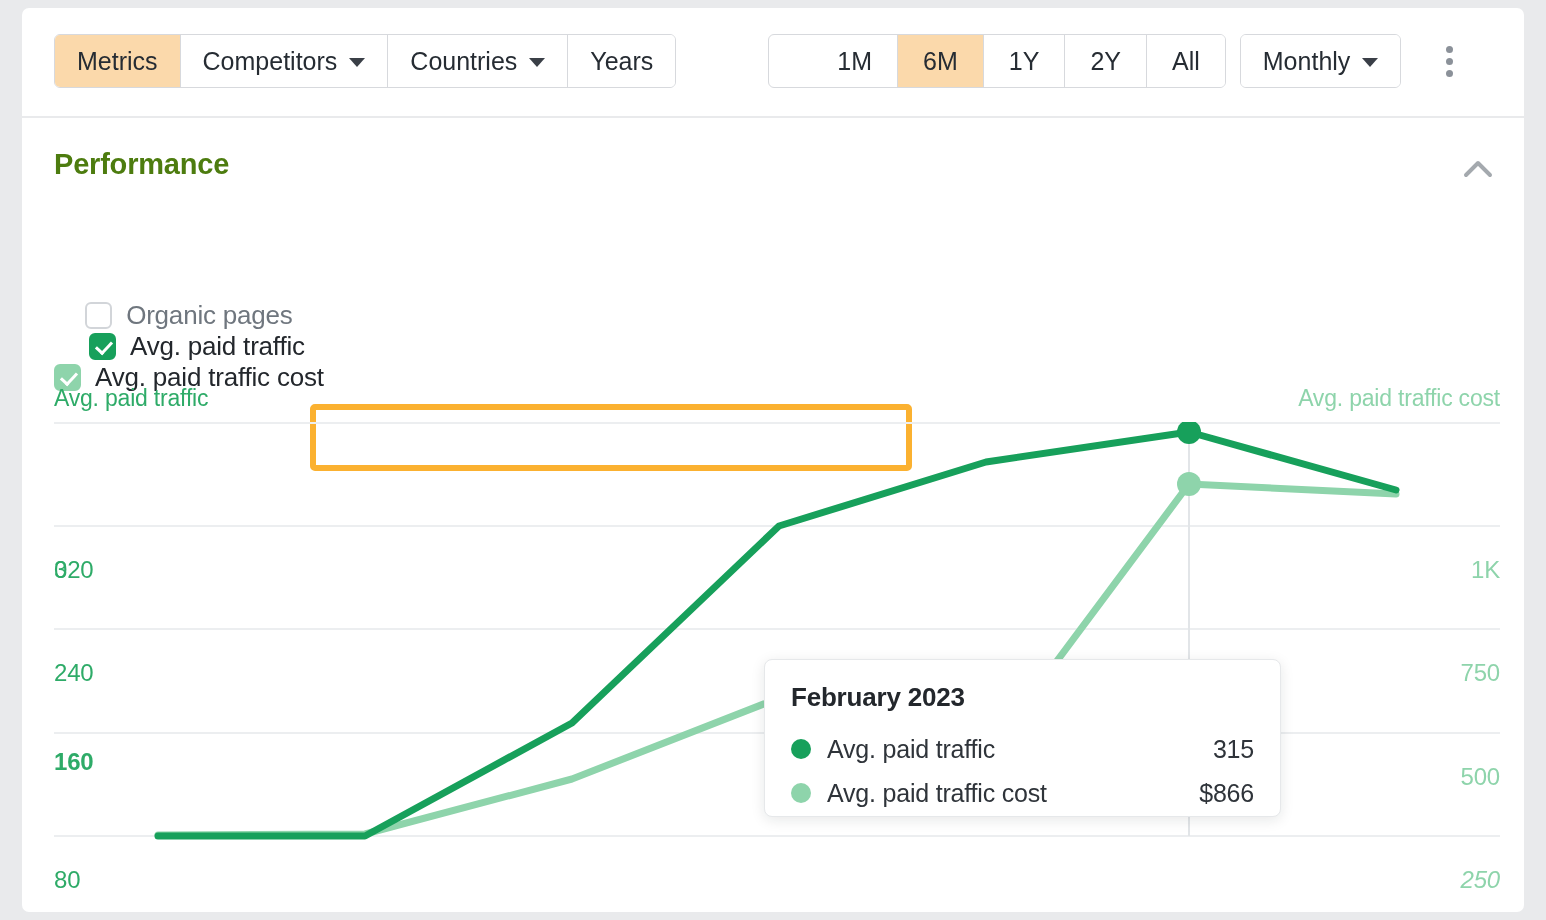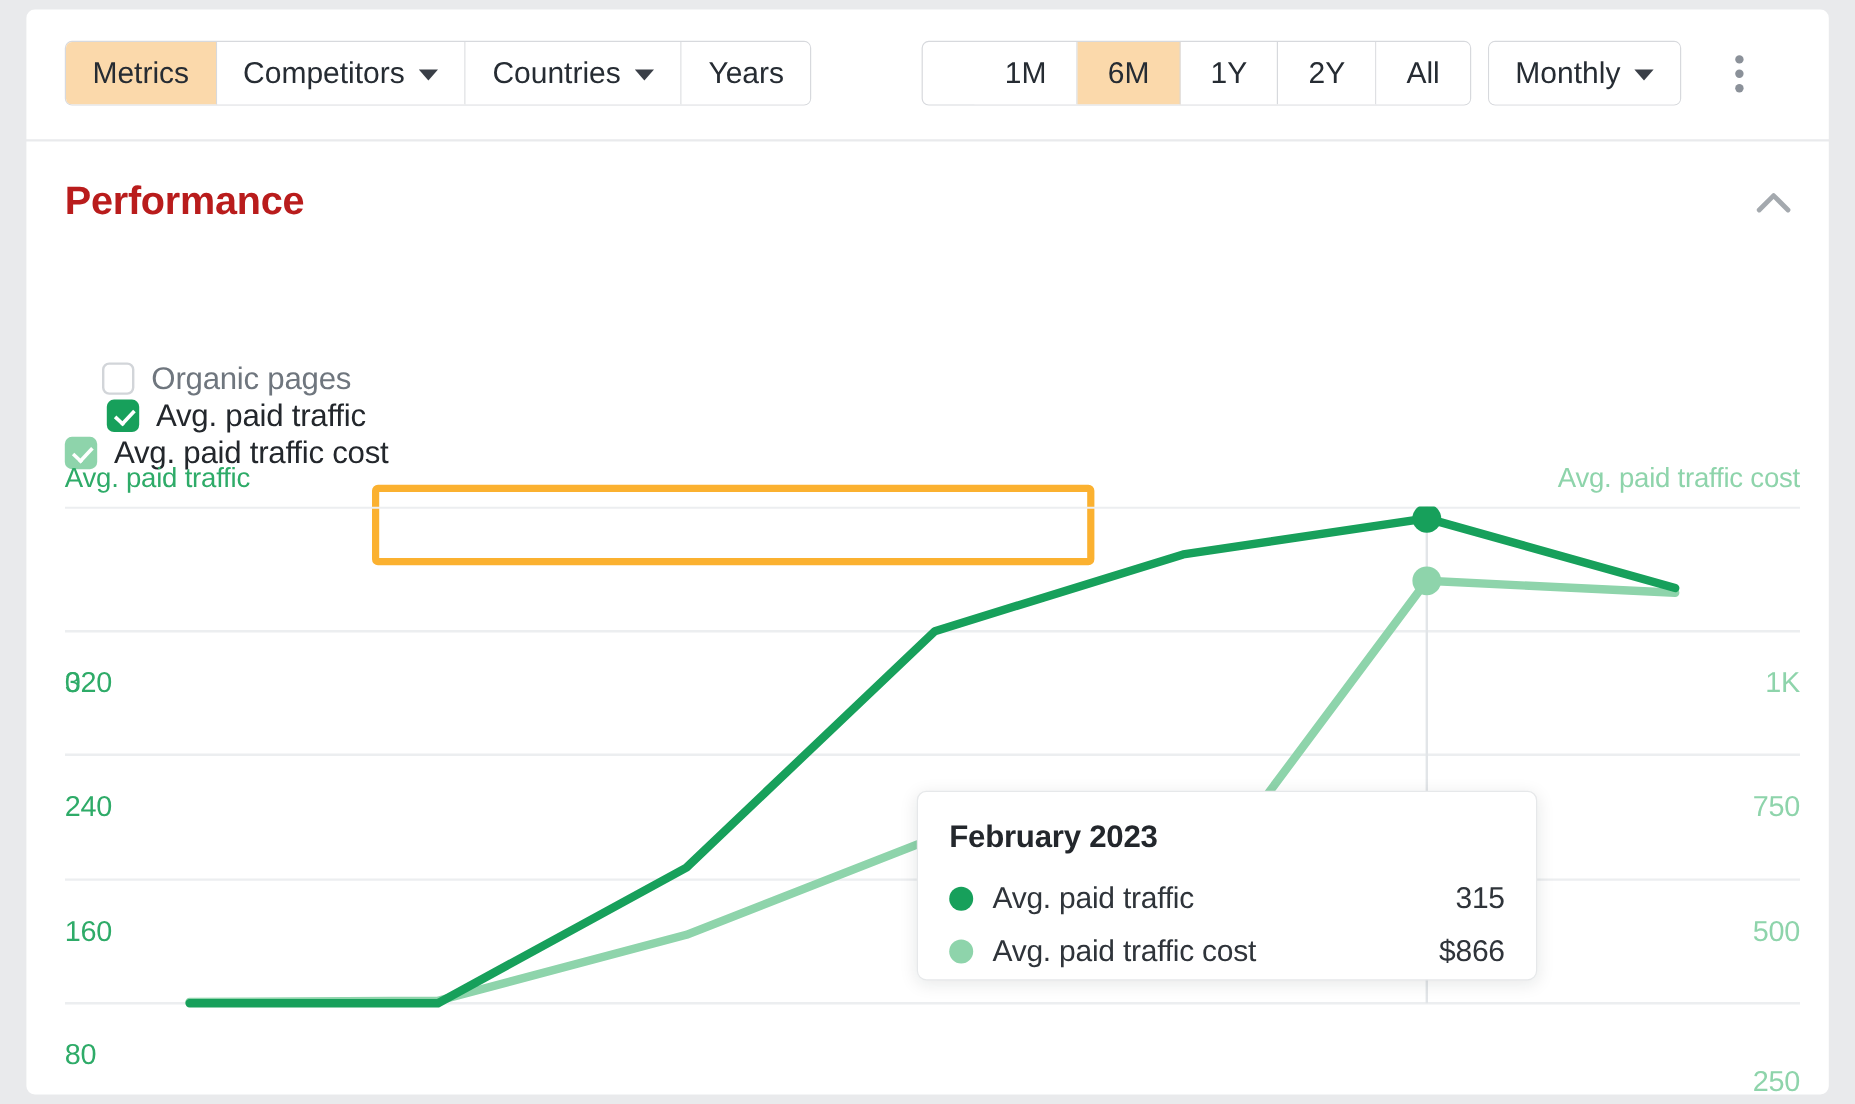--- a/index.html
+++ b/index.html
@@ -110,23 +110,23 @@
     height: 794px;
     background: #ffffff;
     border-radius: 0 0 7px 7px;
     box-sizing: border-box;
   }
 
   .panel-title {
     position: absolute;
     left: 32px;
     top: 30px;
-    font-size: 33px;
+    font-size: 29px;
     font-weight: bold;
-    color: #b91c1c;
+    color: #4d7c0f;
     letter-spacing: -0.2px;
   }
   .collapse-chevron {
     position: absolute;
     right: 24px;
     top: 34px;
     width: 44px;
     height: 34px;
     cursor: pointer;
   }
@@ -368,28 +368,28 @@
 
     <div class="highlight-box"></div>
 
     <div class="chart-area">
 
       <div class="axis-title left">Avg. paid traffic</div>
       <div class="axis-title right">Avg. paid traffic cost</div>
 
       <div class="ytick left" style="top:188px;">0</div>
       <div class="ytick left" style="top:498px;">80</div>
-      <div class="ytick left" style="top:395px;">160</div>
+      <div class="ytick left" style="top:380px;font-weight:bold;">160</div>
       <div class="ytick left" style="top:291px;">240</div>
       <div class="ytick left" style="top:188px;">320</div>
 
       <div class="ytick right" style="top:188px;">1K</div>
       <div class="ytick right" style="top:291px;">750</div>
       <div class="ytick right" style="top:395px;">500</div>
-      <div class="ytick right" style="top:520px;">250</div>
+      <div class="ytick right" style="top:498px;font-style:italic;">250</div>
 
       <div class="plot">
         <svg width="1446" height="425" viewBox="0 0 1446 425">
 
           <g>
             <line x1="0" y1="1" x2="1446" y2="1" stroke="#eceef0" stroke-width="2"></line>
             <line x1="0" y1="104" x2="1446" y2="104" stroke="#eceef0" stroke-width="2"></line>
             <line x1="0" y1="207" x2="1446" y2="207" stroke="#eceef0" stroke-width="2"></line>
             <line x1="0" y1="311" x2="1446" y2="311" stroke="#eceef0" stroke-width="2"></line>
             <line x1="0" y1="414" x2="1446" y2="414" stroke="#eceef0" stroke-width="2"></line>

